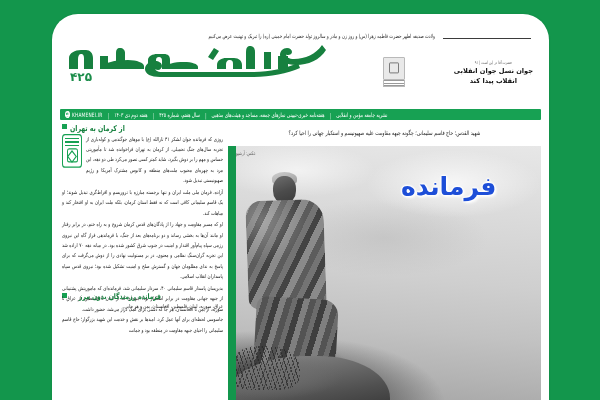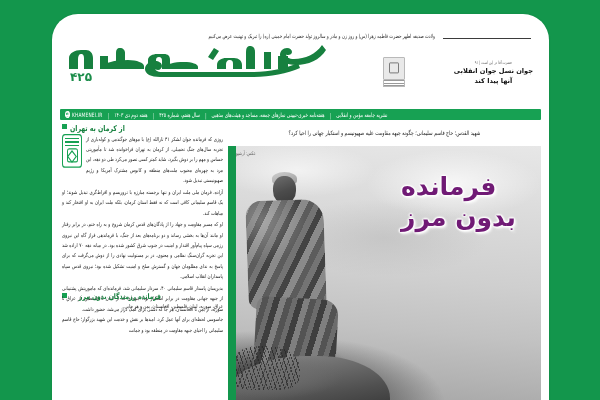--- a/index.html
+++ b/index.html
@@ -369,21 +369,21 @@
     top: 26px;
     width: 132px;
     text-align: left;
     direction: rtl;
   }
   .headline .hl {
     display: block;
     font-size: 25px;
     font-weight: bold;
     line-height: 1.22;
-    color: #701a75;
+    color: #1d4ed8;
     letter-spacing: -.3px;
     text-shadow:
       0 0 2px #fff, 0 0 3px #fff, 1px 0 2px #fff, -1px 0 2px #fff,
       0 1px 2px #fff, 0 -1px 2px #fff, 2px 2px 3px rgba(255,255,255,.9);
     white-space: nowrap;
   }
 
   
   .green-edge {
     position: absolute;
@@ -531,21 +531,21 @@
         </div>
 
         <div class="emblem">
           <div class="cover"></div>
           <div class="pages"></div>
         </div>
 
         <div class="quote-block">
           <div class="quote-source">حضرت آقا در این است | ۹۱</div>
           <div class="quote-line">جوان نسل جوان انقلابی</div>
-          <div class="quote-line">آنها پیدا کند</div>
+          <div class="quote-line">انقلاب پیدا کند</div>
         </div>
 
       </div>
     </header>
 
     <div id="infostrip">
       <span class="strip-item">نشریه جامعه مؤمن و انقلابی</span>
       <span class="strip-sep">|</span>
       <span class="strip-item">هفته‌نامه خبری-تبیینی نمازهای جمعه، مساجد و هیئت‌های مذهبی</span>
       <span class="strip-sep">|</span>
@@ -578,21 +578,20 @@
 
           </div>
 
           <div class="rock"></div>
           <div class="scrub"></div>
 
           <div class="photo-credit">عکس: آرشیو</div>
 
           <div class="headline">
             <span class="hl">فرمانده</span>
-            <span class="hl">بدون مرز</span>
           </div>
 
           <div class="green-edge"></div>
         </div>
       </section>
 
       <section id="article">
 
         <div class="art-head">
           <span class="bullet"></span>

